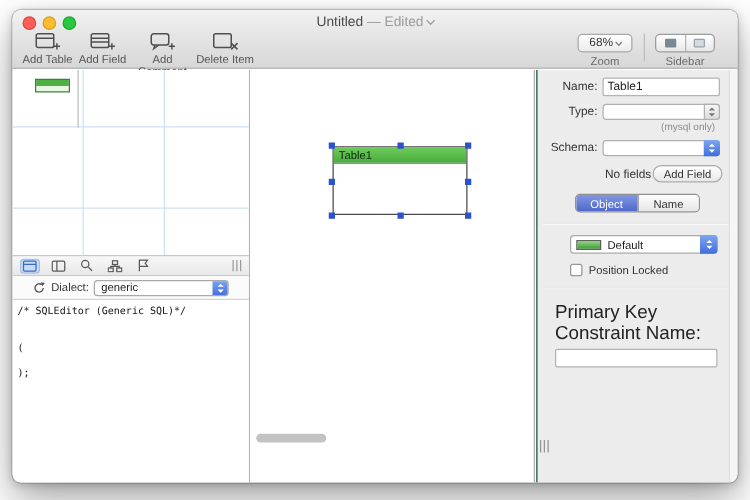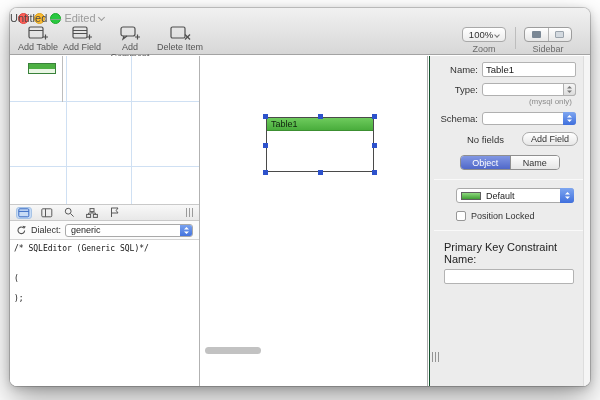--- a/index.html
+++ b/index.html
@@ -17,21 +17,21 @@
   
   .header {
     position:absolute; left:0; top:0; right:0; height:47px;
     background:linear-gradient(#f1f1f1,#d7d7d7);
     border-bottom:1px solid #a3a3a3;
   }
   .light { position:absolute; top:5px; width:11px; height:11px; border-radius:50%; }
   .light.red    { left:8px;  background:#ff5f57; border:1px solid #e0443e; }
   .light.yellow { left:24px; background:#febc2e; border:1px solid #d8a022; }
   .light.green  { left:40px; background:#28c840; border:1px solid #1aab29; }
-  .titlewrap { position:absolute; top:4px; left:0; right:0; text-align:left; font-size:11px; color:#4a4a4a; }
+  .titlewrap { position:absolute; top:4px; left:0; right:0; text-align:center; font-size:11px; color:#4a4a4a; }
   .titlewrap .edited { color:#9b9b9b; }
   .chev-down {
     display:inline-block; width:5px; height:5px; margin-left:3px; vertical-align:2px;
     border-right:1px solid #9b9b9b; border-bottom:1px solid #9b9b9b; transform:rotate(45deg);
   }
   .tb-btn { position:absolute; top:17px; text-align:center; color:#555; font-size:9px; cursor:default; }
   .tb-btn .ic { display:block; height:17px; }
   .tb-btn svg { stroke:#4f4f4f; fill:none; stroke-width:1.2; }
   .zoom-ctl {
     position:absolute; left:452px; top:19px; width:44px; height:15px;
@@ -75,21 +75,21 @@
   }
   .lp-iconbar svg { stroke:#5a5a5a; fill:none; stroke-width:1; display:block; }
   .strip-ic { display:flex; align-items:center; padding:1px 2px; border-radius:3px; }
   .strip-ic.selected { background:#c8dcf5; border:1px solid #a6c3e6; padding:0 1px; }
   .strip-ic.selected svg { stroke:#3a6bc4; }
   .drag-handle { margin-left:auto; display:flex; gap:2px; }
   .drag-handle i { display:block; width:1px; height:9px; background:#9a9a9a; }
   .lp-dialect {
     position:absolute; left:0; top:165px; right:0; height:19px; background:#fbfbfb;
     border-bottom:1px solid #d4d4d4; display:flex; align-items:center; gap:4px;
-    padding:0 6px; font-size:9px; color:#333;
+    padding:0 16px; font-size:9px; color:#333;
   }
   .popup {
     position:relative; flex:1; height:13px; background:#fff;
     border:1px solid #a9a9a9; border-radius:3px; font-size:9px; line-height:11px;
     padding-left:5px; color:#222; overflow:hidden;
   }
   .popup-cap {
     position:absolute; right:-1px; top:-1px; width:13px; height:13px;
     background:linear-gradient(#7ea6f0,#3f6fdd); border-radius:0 3px 3px 0;
     display:flex; align-items:center; justify-content:center;
@@ -124,21 +124,21 @@
     flex:1; height:15px; border:1px solid #b3b3b3; background:#fff; border-radius:2px;
     font-size:9.5px; padding:0 3px; font-family:"Liberation Sans", sans-serif; color:#222; min-width:0;
   }
   .combo { position:relative; flex:1; height:13px; background:#fff; border:1px solid #b0b0b0; border-radius:3px; }
   .combo-cap {
     position:absolute; right:-1px; top:-1px; width:13px; height:13px;
     background:linear-gradient(#f6f6f6,#dcdcdc); border:1px solid #b0b0b0; border-radius:0 3px 3px 0;
     display:flex; align-items:center; justify-content:center;
   }
   .sb-note { text-align:right; margin:1px 18px 0 0; font-size:8px; color:#8c8c8c; }
-  .sb-fields { display:flex; align-items:center; justify-content:flex-end; gap:18px; margin:7px 12px 0 0; font-size:9.5px; }
+  .sb-fields { display:flex; align-items:center; justify-content:flex-end; gap:1px; margin:7px 12px 0 0; font-size:9.5px; }
   .pill {
     border:1px solid #ababab; background:linear-gradient(#fff,#e7e7e7); border-radius:8px;
     padding:1px 8px; font-size:9px; color:#333;
   }
   .sb-seg {
     width:100px; height:15px; margin:9px auto 0; display:flex; overflow:hidden;
     border:1px solid #8f8f8f; border-radius:4px; font-size:9px; line-height:14px; text-align:center;
   }
   .sb-seg .s1 { flex:1; background:linear-gradient(#8197e3,#5068c9); color:#fff; }
   .sb-seg .s2 { flex:1; background:linear-gradient(#fdfdfd,#e6e6e6); color:#333; border-left:1px solid #8f8f8f; }
@@ -146,21 +146,21 @@
   .sb-colorpopup {
     position:relative; margin:8px 16px 0 26px; height:15px; background:#fff;
     border:1px solid #a9a9a9; border-radius:3px; display:flex; align-items:center; font-size:9px; color:#222;
   }
   .color-swatch { width:20px; height:8px; margin:0 5px 0 4px; border:1px solid #5f5f5f; background:linear-gradient(#8ed87e,#3f9e33); }
   .sb-colorpopup .popup-cap { height:15px; width:14px; }
   .sb-highlight { display:flex; align-items:center; gap:6px; margin:8px 0 0 26px; }
   .hl-swatch { width:40px; height:11px; border:1px solid #6f6f6f; border-radius:2px; background:linear-gradient(#8ed87e,#3f9e33); }
   .sb-check { display:flex; align-items:center; gap:5px; margin:8px 0 0 26px; font-size:9px; }
   .cb { width:10px; height:10px; background:#fff; border:1px solid #979797; border-radius:2px; }
-  .pk-label { margin:10px 0 0 14px; font-size:11px; color:#222; }
+  .pk-label { margin:10px 0 0 14px; font-size:15px; color:#222; }
   .pk-input { display:block; margin:4px 16px 0 14px; height:15px; border:1px solid #b3b3b3; border-radius:2px; background:#fff; width:130px; }
   .sb-grip { position:absolute; left:2px; bottom:24px; display:flex; gap:2px; }
   .sb-grip i { display:block; width:1px; height:10px; background:#949494; }
   .cap-chevs { display:block; }
 </style>
 </head>
 <body>
 
 <div class="window">
 
@@ -213,21 +213,21 @@
         <svg width="22" height="16" viewBox="0 0 22 16">
           <rect x="2" y="2" width="14" height="11" rx="1.5"></rect>
           <line x1="16" y1="9.5" x2="21" y2="14.5"></line>
             <line x1="21" y1="9.5" x2="16" y2="14.5"></line>
         </svg>
       </span>
       <span>Delete Item</span>
     </div>
 
     <div class="zoom-ctl">
-      <span>100%</span><span class="zchev"></span>
+      <span>68%</span><span class="zchev"></span>
     </div>
     <div class="ctl-label zoom">Zoom</div>
 
     <div class="tb-sep"></div>
 
     <div class="seg-ctl">
       <span class="seg">
           <span class="seg-glyph filled"></span>
         </span>
       <span class="seg">

